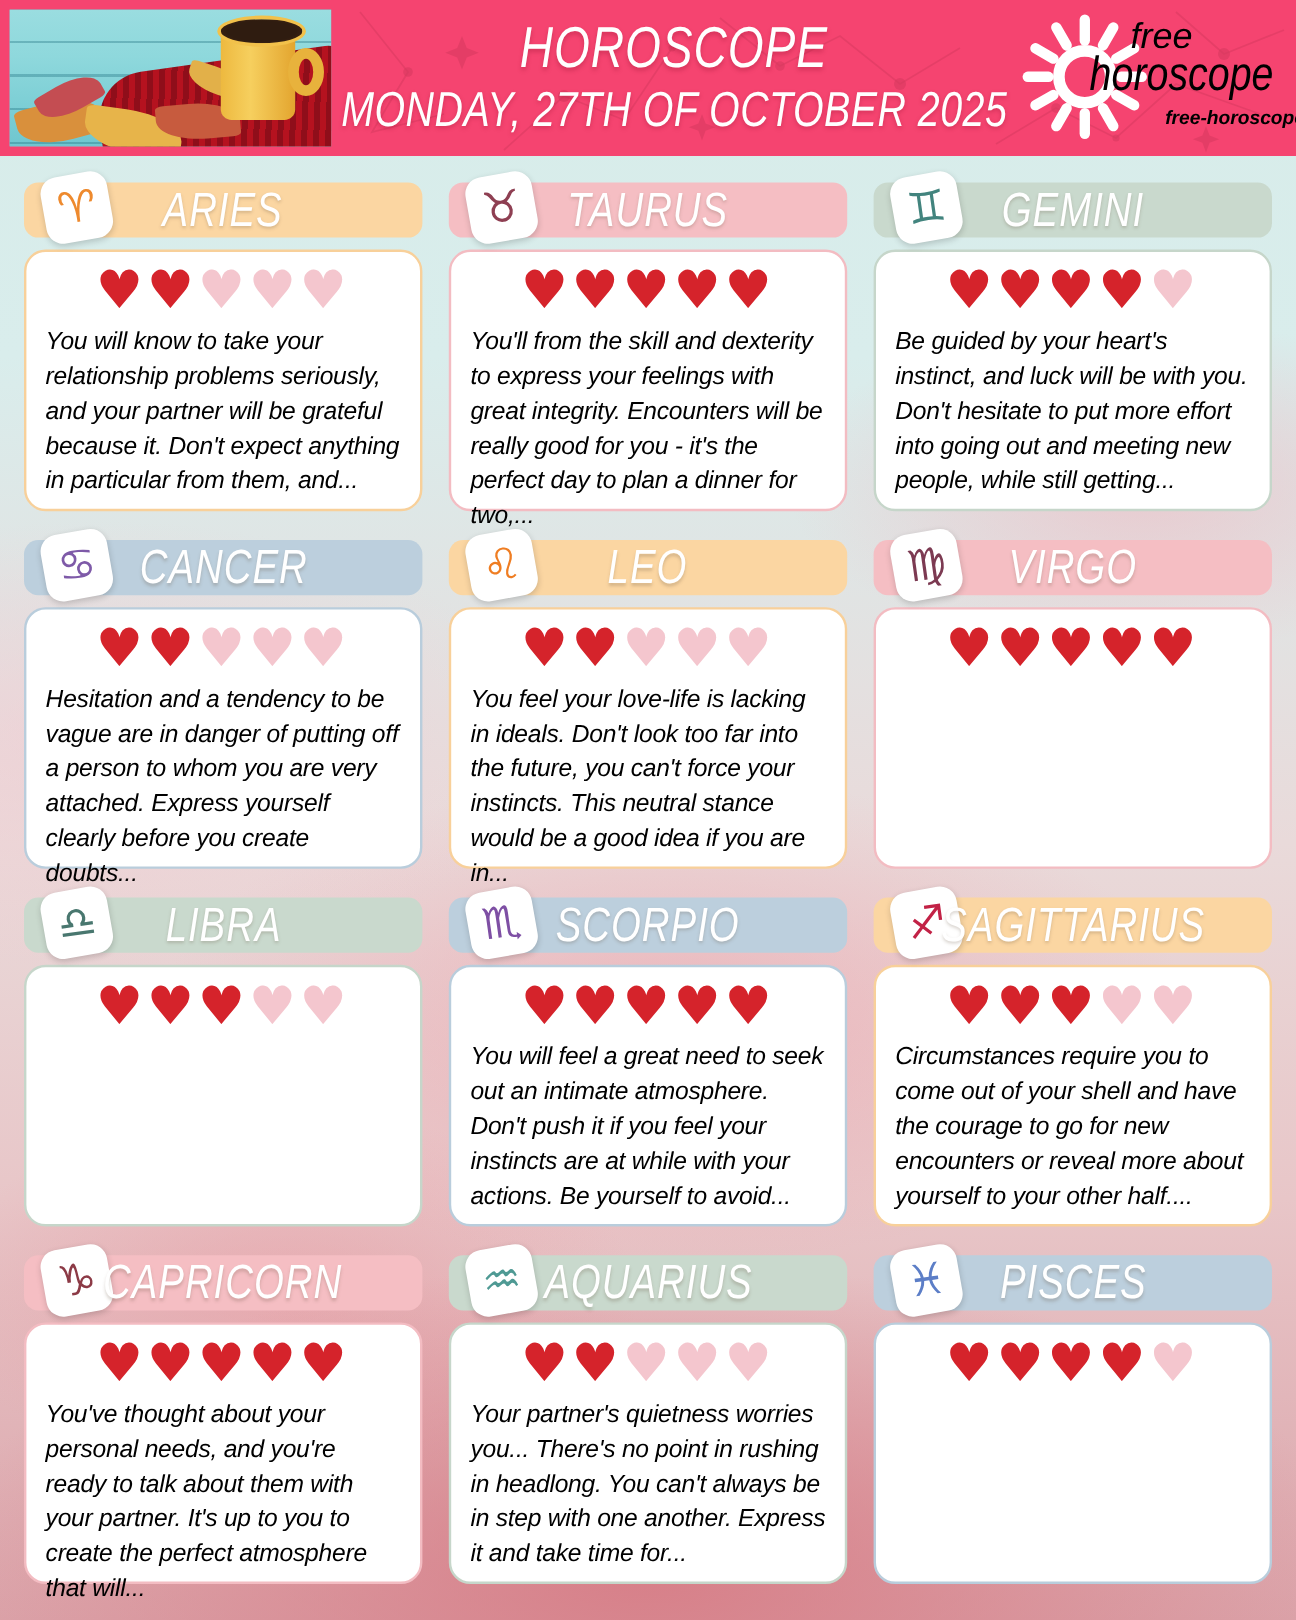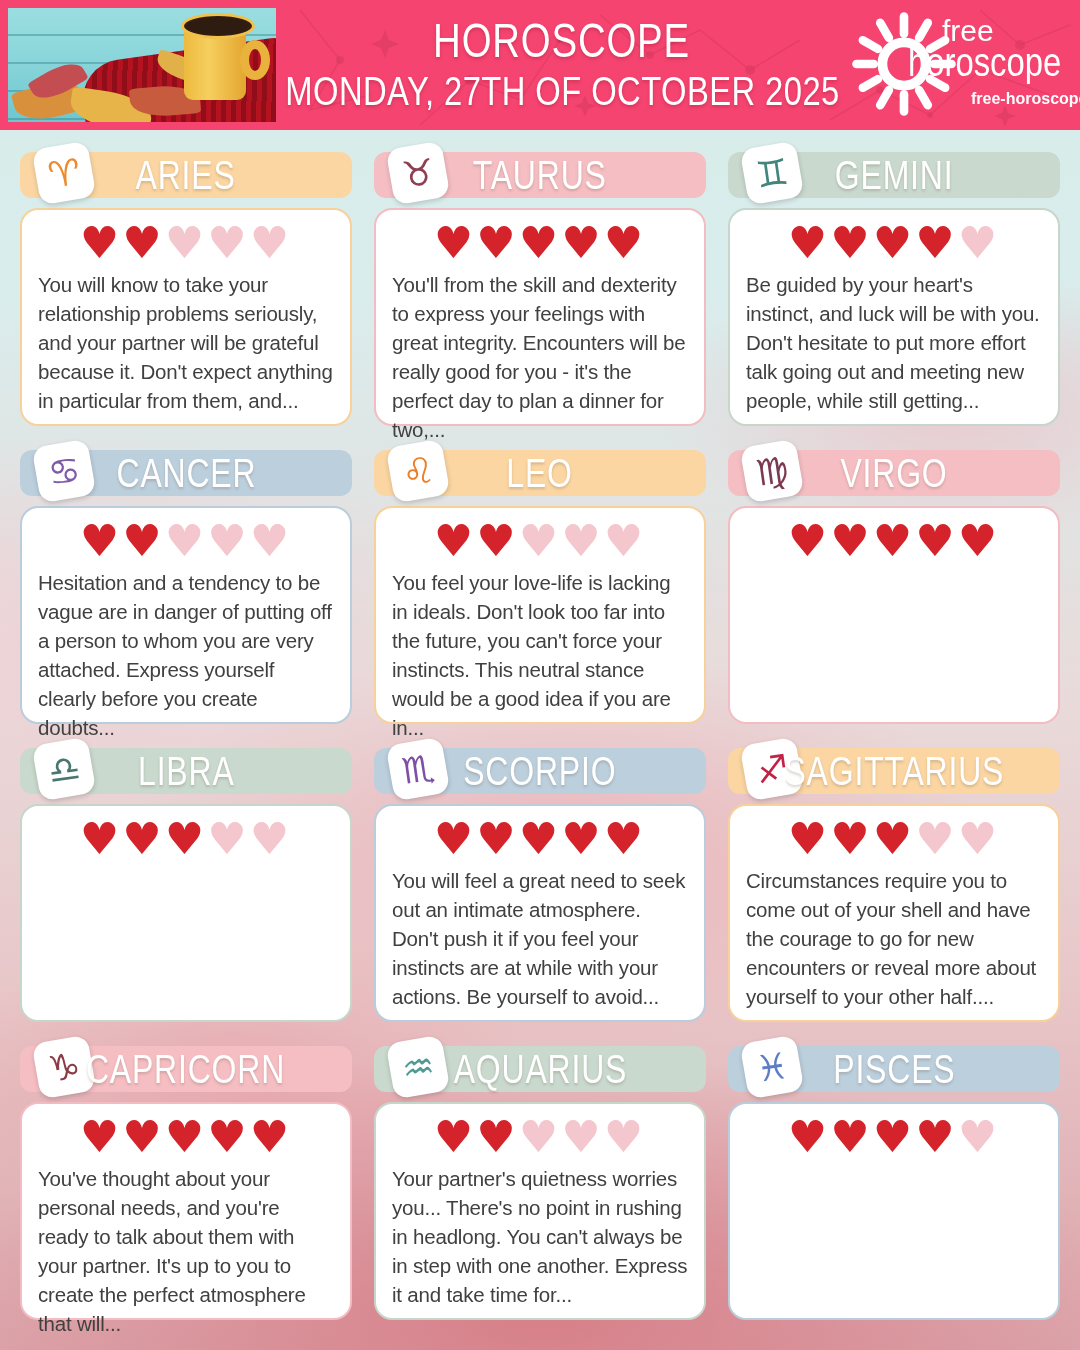--- a/index.html
+++ b/index.html
@@ -8,20 +8,21 @@
 
   .page {
     position:relative; width:1080px; height:1350px; overflow:hidden;
     background:
       radial-gradient(ellipse 420px 200px at 88% 30%, rgba(242,178,188,.55), transparent 70%),
       radial-gradient(ellipse 520px 260px at 8% 46%, rgba(246,198,206,.5), transparent 72%),
       radial-gradient(ellipse 600px 280px at 52% 63%, rgba(238,156,166,.5), transparent 72%),
       radial-gradient(ellipse 760px 330px at 50% 97%, rgba(214,120,130,.85), transparent 78%),
       radial-gradient(ellipse 420px 220px at 22% 80%, rgba(232,150,158,.5), transparent 70%),
       linear-gradient(180deg,#d7ece9 0%,#d9edec 22%,#e9dada 52%,#e8c6c8 74%,#dba4aa 100%);
+    font-style: italic;
   }
 
   
   .banner { position:absolute; left:0; top:0; width:1080px; height:130px; background:var(--banner-bg,#f54470); }
   .constellations { position:absolute; inset:0; width:100%; height:100%; }
 
   .photo { position:absolute; left:8px; top:8px; width:268px; height:114px; overflow:hidden; background:#7fd0d6; }
   .wood { position:absolute; inset:0;
     background:
       repeating-linear-gradient(180deg, rgba(30,110,125,0) 0 26px, rgba(30,110,125,.35) 26px 28px),
@@ -43,21 +44,21 @@
   .mug-handle { position:absolute; right:-24px; top:16px; width:30px; height:40px;
     border:9px solid #e8b23c; border-radius:50%; }
 
   .titles { position:absolute; left:280px; right:236px; top:0; height:130px;
     display:flex; flex-direction:column; justify-content:center; align-items:center; color:#fff; }
   .banner-title { font-size:48px; line-height:52px; letter-spacing:1px; transform:scaleX(.8);
     text-shadow:0 2px 4px rgba(150,20,50,.35); white-space:nowrap; }
   .banner-subtitle { font-size:41px; line-height:48px; letter-spacing:.5px; transform:scaleX(.8);
     text-shadow:0 2px 4px rgba(150,20,50,.35); white-space:nowrap; }
 
-  .logo { position:absolute; right:8px; top:6px; width:222px; height:118px; color:#ffffff; }
+  .logo { position:absolute; right:8px; top:6px; width:222px; height:118px; color:#000000; }
   .sun { position:absolute; left:0; top:2px; width:108px; height:112px; }
   .logo-free { position:absolute; left:92px; top:8px; font-size:30px; }
   .logo-horoscope { position:absolute; left:58px; top:34px; font-size:40px; transform:scaleX(.82); transform-origin:left; white-space:nowrap; }
   .logo-site { position:absolute; left:76px; top:84px; font-size:16px; font-weight:bold; white-space:nowrap;margin-left:45px; }
 
   
   .grid { position:absolute; left:20px; top:152px;
     display:grid; grid-template-columns:repeat(3,332px); column-gap:22px; row-gap:24px; }
   .cell { width:332px; }
 
@@ -80,21 +81,21 @@
   .theme-peach .card { border:2px solid var(--peach-border); }
   .theme-pink  .card { border:2px solid var(--pink-border); }
   .theme-green .card { border:2px solid var(--green-border); }
   .theme-blue  .card { border:2px solid var(--blue-border); }
 
   .hearts { text-align:center; font-family:"DejaVu Sans", sans-serif; font-size:44px; line-height:42px;
     letter-spacing:3px; margin-bottom:6px; }
   .heart.full  { color:var(--heart-red); }
   .heart.empty { color:var(--heart-pink); }
 
-  .sign-text { font-size:20.5px; line-height:29px; color:#404040; letter-spacing:-.2px; }
+  .sign-text { font-size:20.5px; line-height:29px; color:#000000; letter-spacing:-.2px; }
 </style>
 </head>
 <body>
 
 <div class="page">
 
   <header class="banner">
     <svg class="constellations" viewBox="0 0 1080 130" preserveAspectRatio="none">
       <g stroke="#d93a60" stroke-width="1.5" fill="none" opacity=".55">
         <polyline points="300,10 340,60 310,110 370,95"></polyline>
@@ -190,21 +191,21 @@
 
   <div class="cell theme-green">
     <div class="band">
       <span class="sign-icon" style="color: rgb(66, 132, 126);">
         <span class="glyph">♊</span>
       </span>
       <span class="sign-label">GEMINI</span>
     </div>
     <div class="card">
       <div class="hearts"><span class="heart full">♥</span><span class="heart full">♥</span><span class="heart full">♥</span><span class="heart full">♥</span><span class="heart empty">♥</span></div>
-      <p class="sign-text">Be guided by your heart's instinct, and luck will be with you. Don't hesitate to put more effort talk going out and meeting new people, while still getting...</p>
+      <p class="sign-text">Be guided by your heart's instinct, and luck will be with you. Don't hesitate to put more effort into going out and meeting new people, while still getting...</p>
     </div>
   </div>
 
   <div class="cell theme-blue">
     <div class="band">
       <span class="sign-icon" style="color: rgb(126, 90, 168);">
         <span class="glyph">♋</span>
       </span>
       <span class="sign-label">CANCER</span>
     </div>

